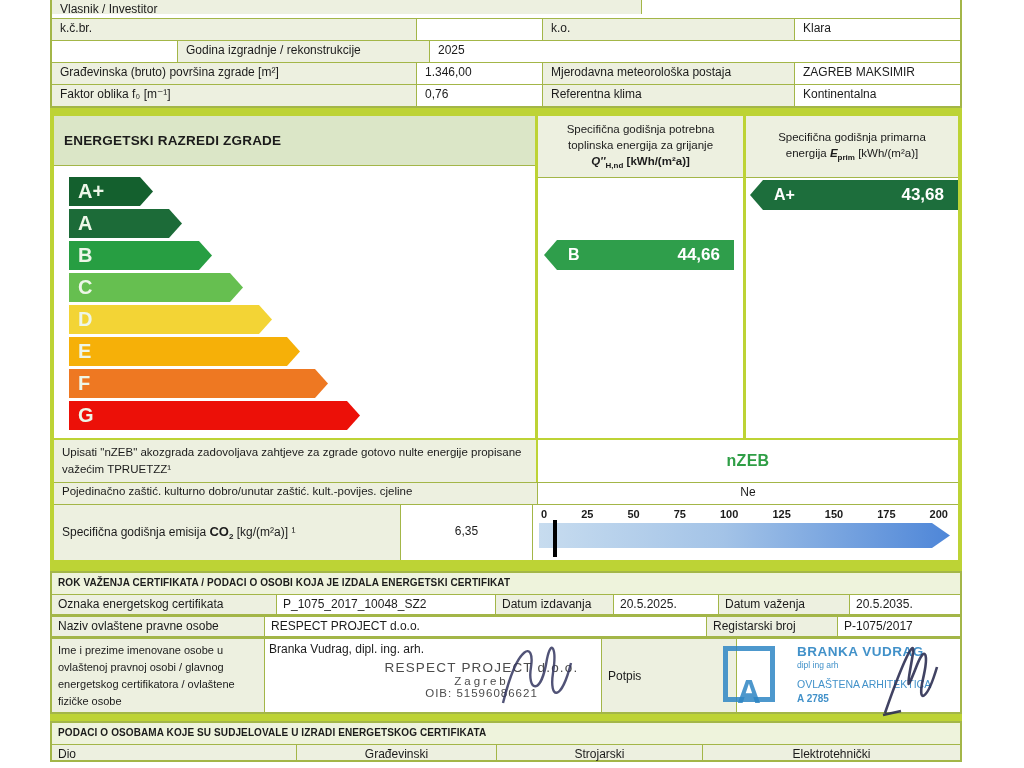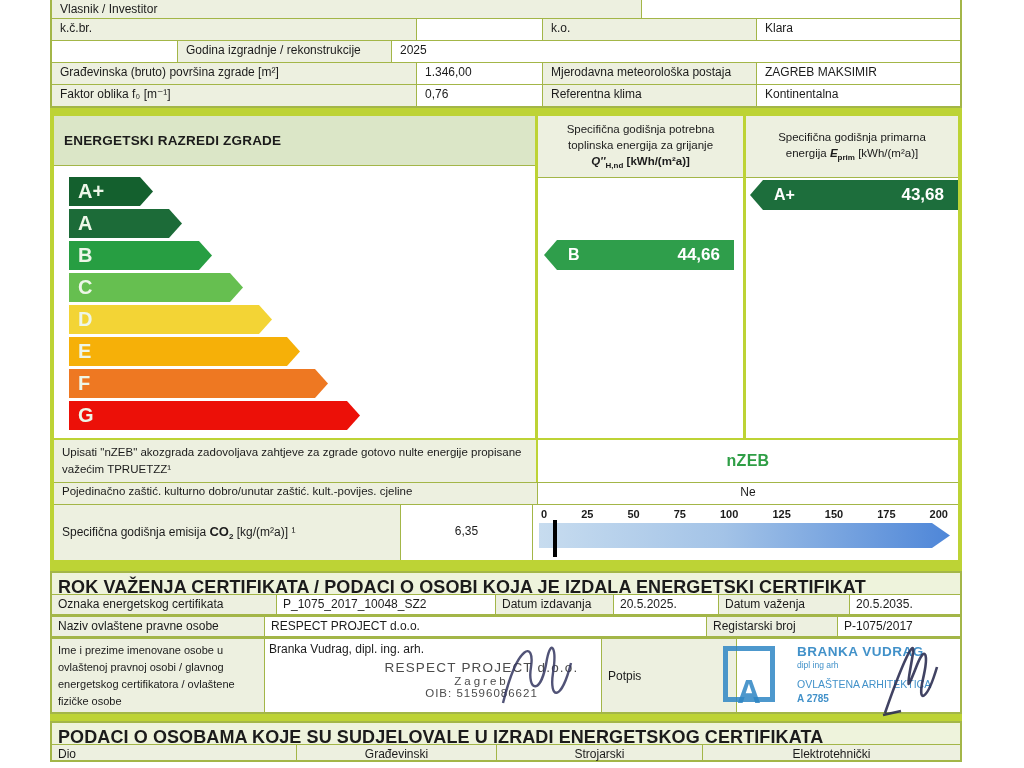--- a/index.html
+++ b/index.html
@@ -17,27 +17,27 @@
         font-family:"Liberation Sans","DejaVu Sans",sans-serif;color:var(--ink);}
   .doc{position:absolute;left:50px;top:0;width:912px;font-size:12px;}
 
   
   .top-table{border:2px solid var(--line);border-top:none;}
   .t-row{display:flex;border-top:1px solid var(--line);}
   .t-row:first-child{border-top:none;}
   .t-row>div{padding:2px 8px;white-space:nowrap;overflow:hidden;}
   .lab{background:var(--cellbg);border-right:1px solid var(--line);}
   .val{background:#fff;}
-  .r1{height:18px;}
+  .r1{height:18px;flex-direction:column;}
   .r1 .lab{width:590px;}
   .r1 .val{flex:1;}
   .rx{height:22px;}
   .rx .c1{width:365px;background:var(--cellbg);border-right:1px solid var(--line);}
   .rx .c2{width:126px;background:#fff;border-right:1px solid var(--line);}
-  .rx .c3{width:214px;background:var(--cellbg);border-right:1px solid var(--line);}
+  .rx .c3{width:252px;background:var(--cellbg);border-right:1px solid var(--line);}
   .rx .c4{flex:1;background:#fff;}
 
   .band{height:8px;background:var(--lime);}
   .band-thin{height:7px;background:var(--lime);}
 
   
   .energy-wrap{border:4px solid var(--lime);border-top:none;background:#fff;}
   .e-chart{display:flex;height:322px;}
   .col-left{width:484px;border-right:3px solid var(--lime);display:flex;flex-direction:column;}
   .col-mid{width:208px;border-right:3px solid var(--lime);position:relative;}
@@ -80,21 +80,21 @@
            text-align:center;padding-top:19px;}
   .co2-scale{flex:1;background:#fff;position:relative;padding:3px 8px 0 6px;}
   .ticks{display:flex;justify-content:space-between;font-weight:bold;font-size:11px;padding:0 2px;}
   .s-arrow{margin-top:3px;height:25px;
        background:linear-gradient(90deg,#c7dcef 0%,#a3c3e7 45%,#4e86d8 100%);
        clip-path:polygon(0 0,calc(100% - 18px) 0,100% 50%,calc(100% - 18px) 100%,0 100%);}
   .marker{position:absolute;top:15px;width:4px;height:37px;background:#000;}
 
   
   .sec-head{height:23px;background:var(--secbg);border:2px solid var(--line);border-bottom:none;
-       font-weight:bold;font-size:18px;padding:4px 0 0 6px;letter-spacing:.1px;}
+       font-weight:bold;font-size:10px;padding:4px 0 0 6px;letter-spacing:.1px;}
   .grid-row{display:flex;border:2px solid var(--line);border-top:1px solid var(--line);}
   .grid-row>div{padding:2px 6px;white-space:nowrap;overflow:hidden;}
   .gr1{height:22px;}
   .gr1 .a{width:225px;background:var(--cellbg);border-right:1px solid var(--line);}
   .gr1 .b{width:219px;background:#fff;border-right:1px solid var(--line);}
   .gr1 .c{width:118px;background:var(--cellbg);border-right:1px solid var(--line);}
   .gr1 .d{width:105px;background:#fff;border-right:1px solid var(--line);}
   .gr1 .e{width:131px;background:var(--cellbg);border-right:1px solid var(--line);}
   .gr1 .f{flex:1;background:#fff;}
   .gr2{height:22px;}

